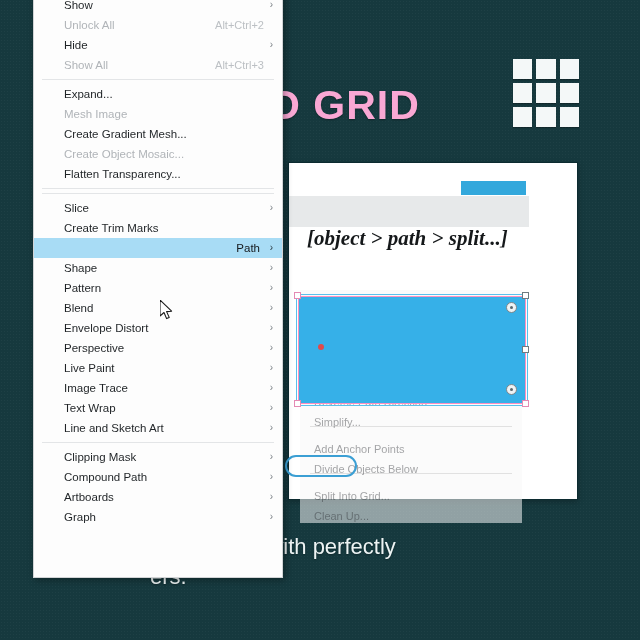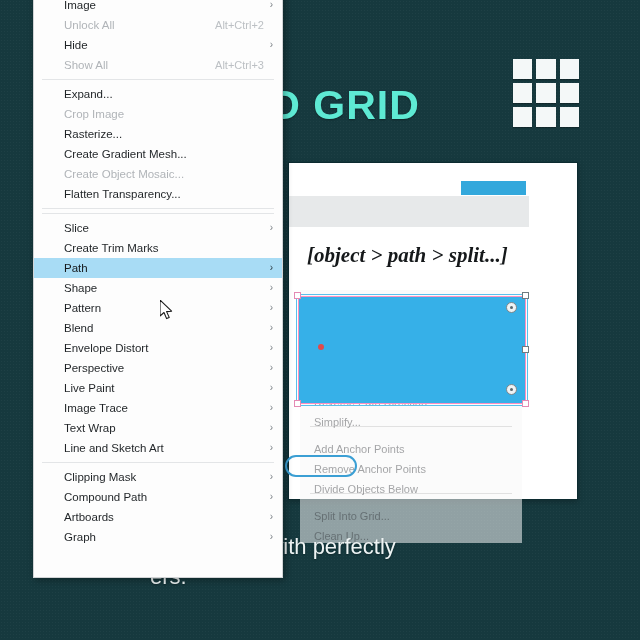--- a/index.html
+++ b/index.html
@@ -30,21 +30,21 @@
   }
 
   
   #poster-title {
     position: absolute;
     left: 268px;
     top: 82px;
     font-size: 41px;
     font-weight: bold;
     letter-spacing: 1px;
-    color: #5eead4;
+    color: #f9a8d4;
     white-space: nowrap;
     text-shadow: 0 1px 2px rgba(0,0,0,0.35);
   }
 
   #grid-icon {
     position: absolute;
     left: 513px;
     top: 59px;
     width: 66px;
     height: 68px;
@@ -89,21 +89,21 @@
     position: absolute;
     left: 0;
     top: 33px;
     width: 240px;
     height: 31px;
     background: #e7e9ea;
   }
   #app-card-caption {
     position: absolute;
     left: 18px;
-    top: 80px;
+    top: 63px;
     font-family: "Liberation Serif", serif;
     font-style: italic;
     font-weight: bold;
     font-size: 21px;
     color: #15181a;
     white-space: nowrap;
   }
 
   
   #selection-wrap {
@@ -227,20 +227,21 @@
     padding: 0 22px 0 30px;
     font-size: 11.5px;
     color: #1f2326;
     white-space: nowrap;
     cursor: default;
   }
   .menu-row.disabled { color: #b0b4b8; }
   .menu-row.selected {
     background: #a8dcf5;
     color: #15191c;
+    text-align: right;
   }
   .menu-row .shortcut {
     position: absolute;
     right: 18px;
     top: 0;
     font-size: 11px;
     color: #6f7479;
   }
   .menu-row.disabled .shortcut { color: #bcc0c4; }
   .menu-row .arrow {
@@ -298,21 +299,20 @@
   <div id="submenu">
       <div class="sm-row"><span>Join</span><span class="sm-shortcut">Ctrl+J</span></div>
       <div class="sm-row"><span>Average...</span><span class="sm-shortcut">Alt+Ctrl+J</span></div>
       <div class="sm-sep"></div>
       <div class="sm-row"><span>Outline Stroke</span></div>
       <div class="sm-row"><span>Offset Path...</span></div>
       <div class="sm-row"><span>Reverse Path Direction</span></div>
       <div class="sm-row"><span>Simplify...</span></div>
       <div class="sm-sep"></div>
       <div class="sm-row"><span>Add Anchor Points</span></div>
-      <div class="sm-row"><span>Remove Anchor Points</span></div>
       <div class="sm-row"><span>Divide Objects Below</span></div>
       <div class="sm-sep"></div>
       <div class="sm-row"><span>Split Into Grid...</span></div>
       <div class="sm-row"><span>Clean Up...</span></div>
     </div>
 
   <div id="selection-wrap">
     <div id="selection-fill"></div>
     <div id="selection-bbox"></div>
     <div class="anchor pink" style="left:-4px; top:-4px;"></div>
@@ -325,28 +325,27 @@
   </div>
   <div id="red-dot"></div>
   <div id="lasso-loop"></div>
 
   <div id="poster-body">
       <div>ting layouts with perfectly</div>
       <div>ers.</div>
     </div>
 
   <div id="object-menu">
-      <div class="menu-row"><span>Image</span><span class="arrow">›</span></div>
+      <div class="menu-row"><span>Show</span><span class="arrow">›</span></div>
       <div class="menu-row disabled"><span>Unlock All</span><span class="shortcut">Alt+Ctrl+2</span></div>
       <div class="menu-row"><span>Hide</span><span class="arrow">›</span></div>
       <div class="menu-row disabled"><span>Show All</span><span class="shortcut">Alt+Ctrl+3</span></div>
       <div class="menu-sep"></div>
       <div class="menu-row"><span>Expand...</span></div>
-      <div class="menu-row disabled"><span>Crop Image</span></div>
-      <div class="menu-row"><span>Rasterize...</span></div>
+      <div class="menu-row disabled"><span>Mesh Image</span></div>
       <div class="menu-row"><span>Create Gradient Mesh...</span></div>
       <div class="menu-row disabled"><span>Create Object Mosaic...</span></div>
       <div class="menu-row"><span>Flatten Transparency...</span></div>
       <div class="menu-sep"></div>
       <div class="menu-sep"></div>
       <div class="menu-row"><span>Slice</span><span class="arrow">›</span></div>
       <div class="menu-row"><span>Create Trim Marks</span></div>
       <div class="menu-row selected"><span>Path</span><span class="arrow">›</span></div>
       <div class="menu-row"><span>Shape</span><span class="arrow">›</span></div>
       <div class="menu-row"><span>Pattern</span><span class="arrow">›</span></div>

